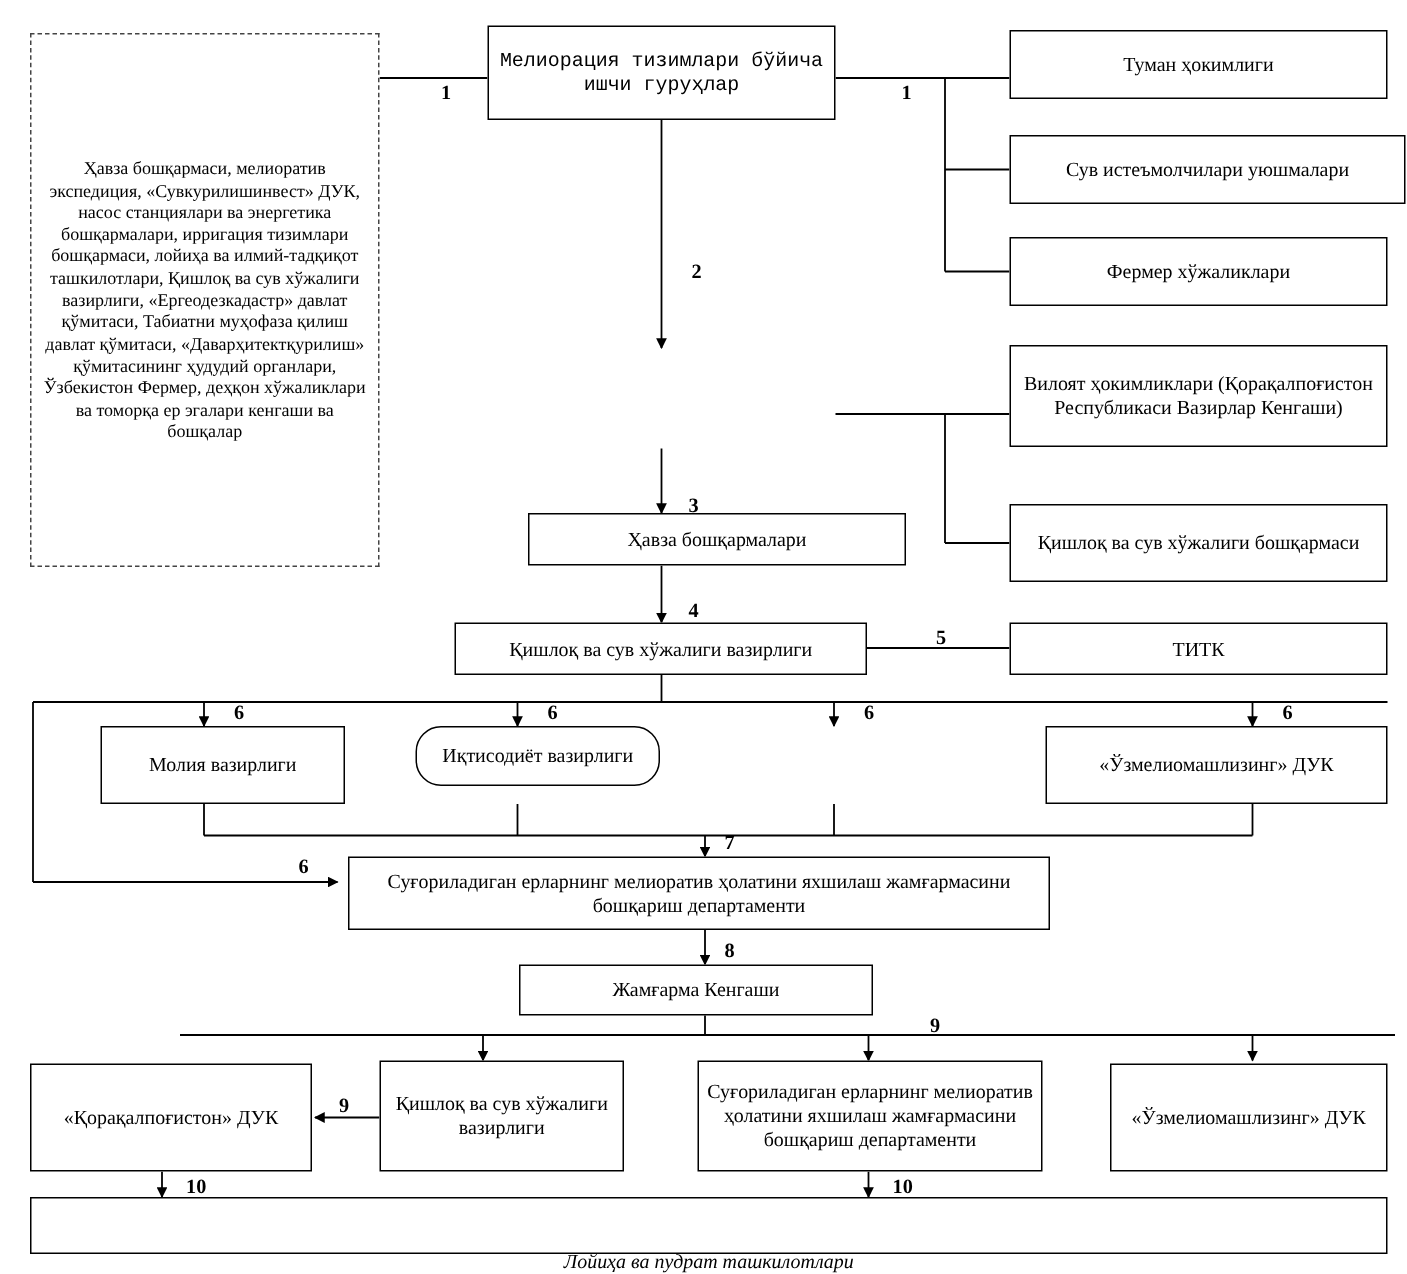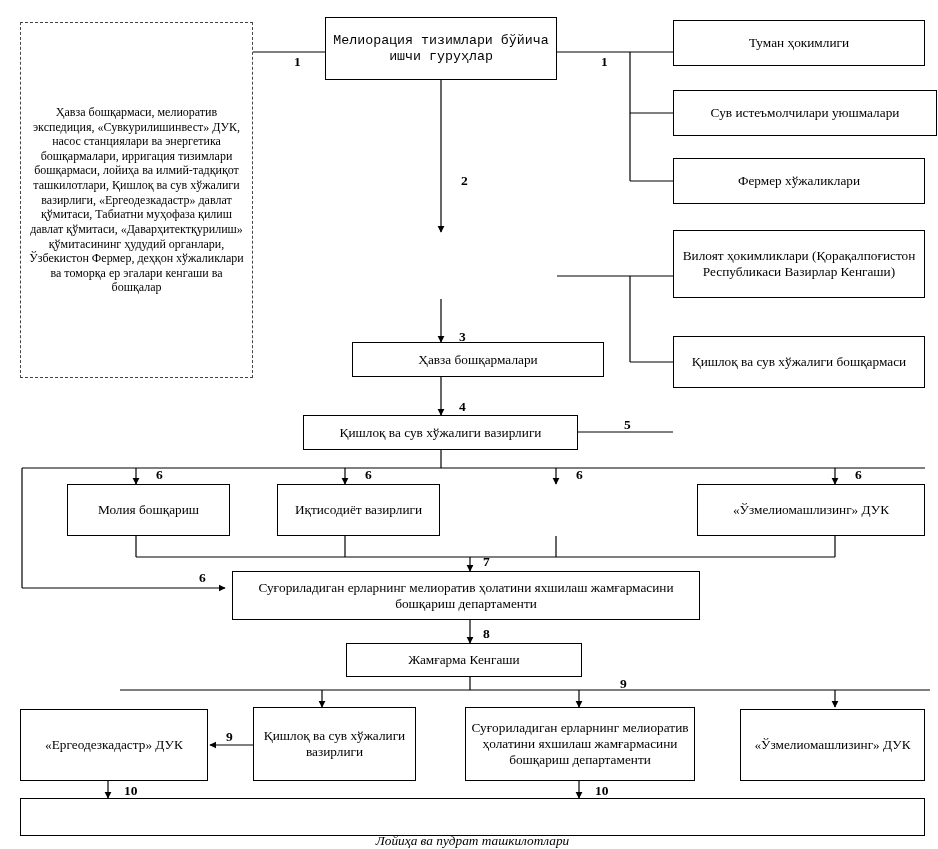--- a/index.html
+++ b/index.html
@@ -143,44 +143,47 @@
   </div>
 
   <div class="node" style="left:325px;top:342px;width:252px;height:35px;margin-left:27px;">
     <span>Ҳавза бошқармалари</span>
   </div>
 
   <div class="node" style="left:303px;top:415px;width:275px;height:35px;">
     <span>Қишлоқ ва сув хўжалиги вазирлиги</span>
   </div>
 
+  <div class="node" style="left:673px;top:415px;width:252px;height:35px;">
+    <span>ТИТК</span>
+  </div>
 
   <div class="node" style="left:67px;top:484px;width:163px;height:52px;">
-    <span>Молия бошқариш</span>
-  </div>
-
-  <div class="node" style="left:277px;top:484px;width:163px;height:52px;">
+    <span>Молия вазирлиги</span>
+  </div>
+
+  <div class="node" style="left:277px;top:484px;width:163px;height:40px;border-radius:17px;">
     <span>Иқтисодиёт вазирлиги</span>
   </div>
 
 
   <div class="node" style="left:697px;top:484px;width:228px;height:52px;">
     <span>«Ўзмелиомашлизинг» ДУК</span>
   </div>
 
   <div class="node" style="left:232px;top:571px;width:468px;height:49px;">
     <span>Суғориладиган ерларнинг мелиоратив ҳолатини яхшилаш жамғармасини бошқариш департаменти</span>
   </div>
 
   <div class="node" style="left:346px;top:643px;width:236px;height:34px;">
     <span>Жамғарма Кенгаши</span>
   </div>
 
   <div class="node" style="left:20px;top:709px;width:188px;height:72px;">
-    <span>«Ергеодезкадастр» ДУК</span>
+    <span>«Қорақалпоғистон» ДУК</span>
   </div>
 
   <div class="node" style="left:253px;top:707px;width:163px;height:74px;">
     <span>Қишлоқ ва сув хўжалиги вазирлиги</span>
   </div>
 
   <div class="node" style="left:465px;top:707px;width:230px;height:74px;">
     <span>Суғориладиган ерларнинг мелиоратив ҳолатини яхшилаш жамғармасини бошқариш департаменти</span>
   </div>
 

